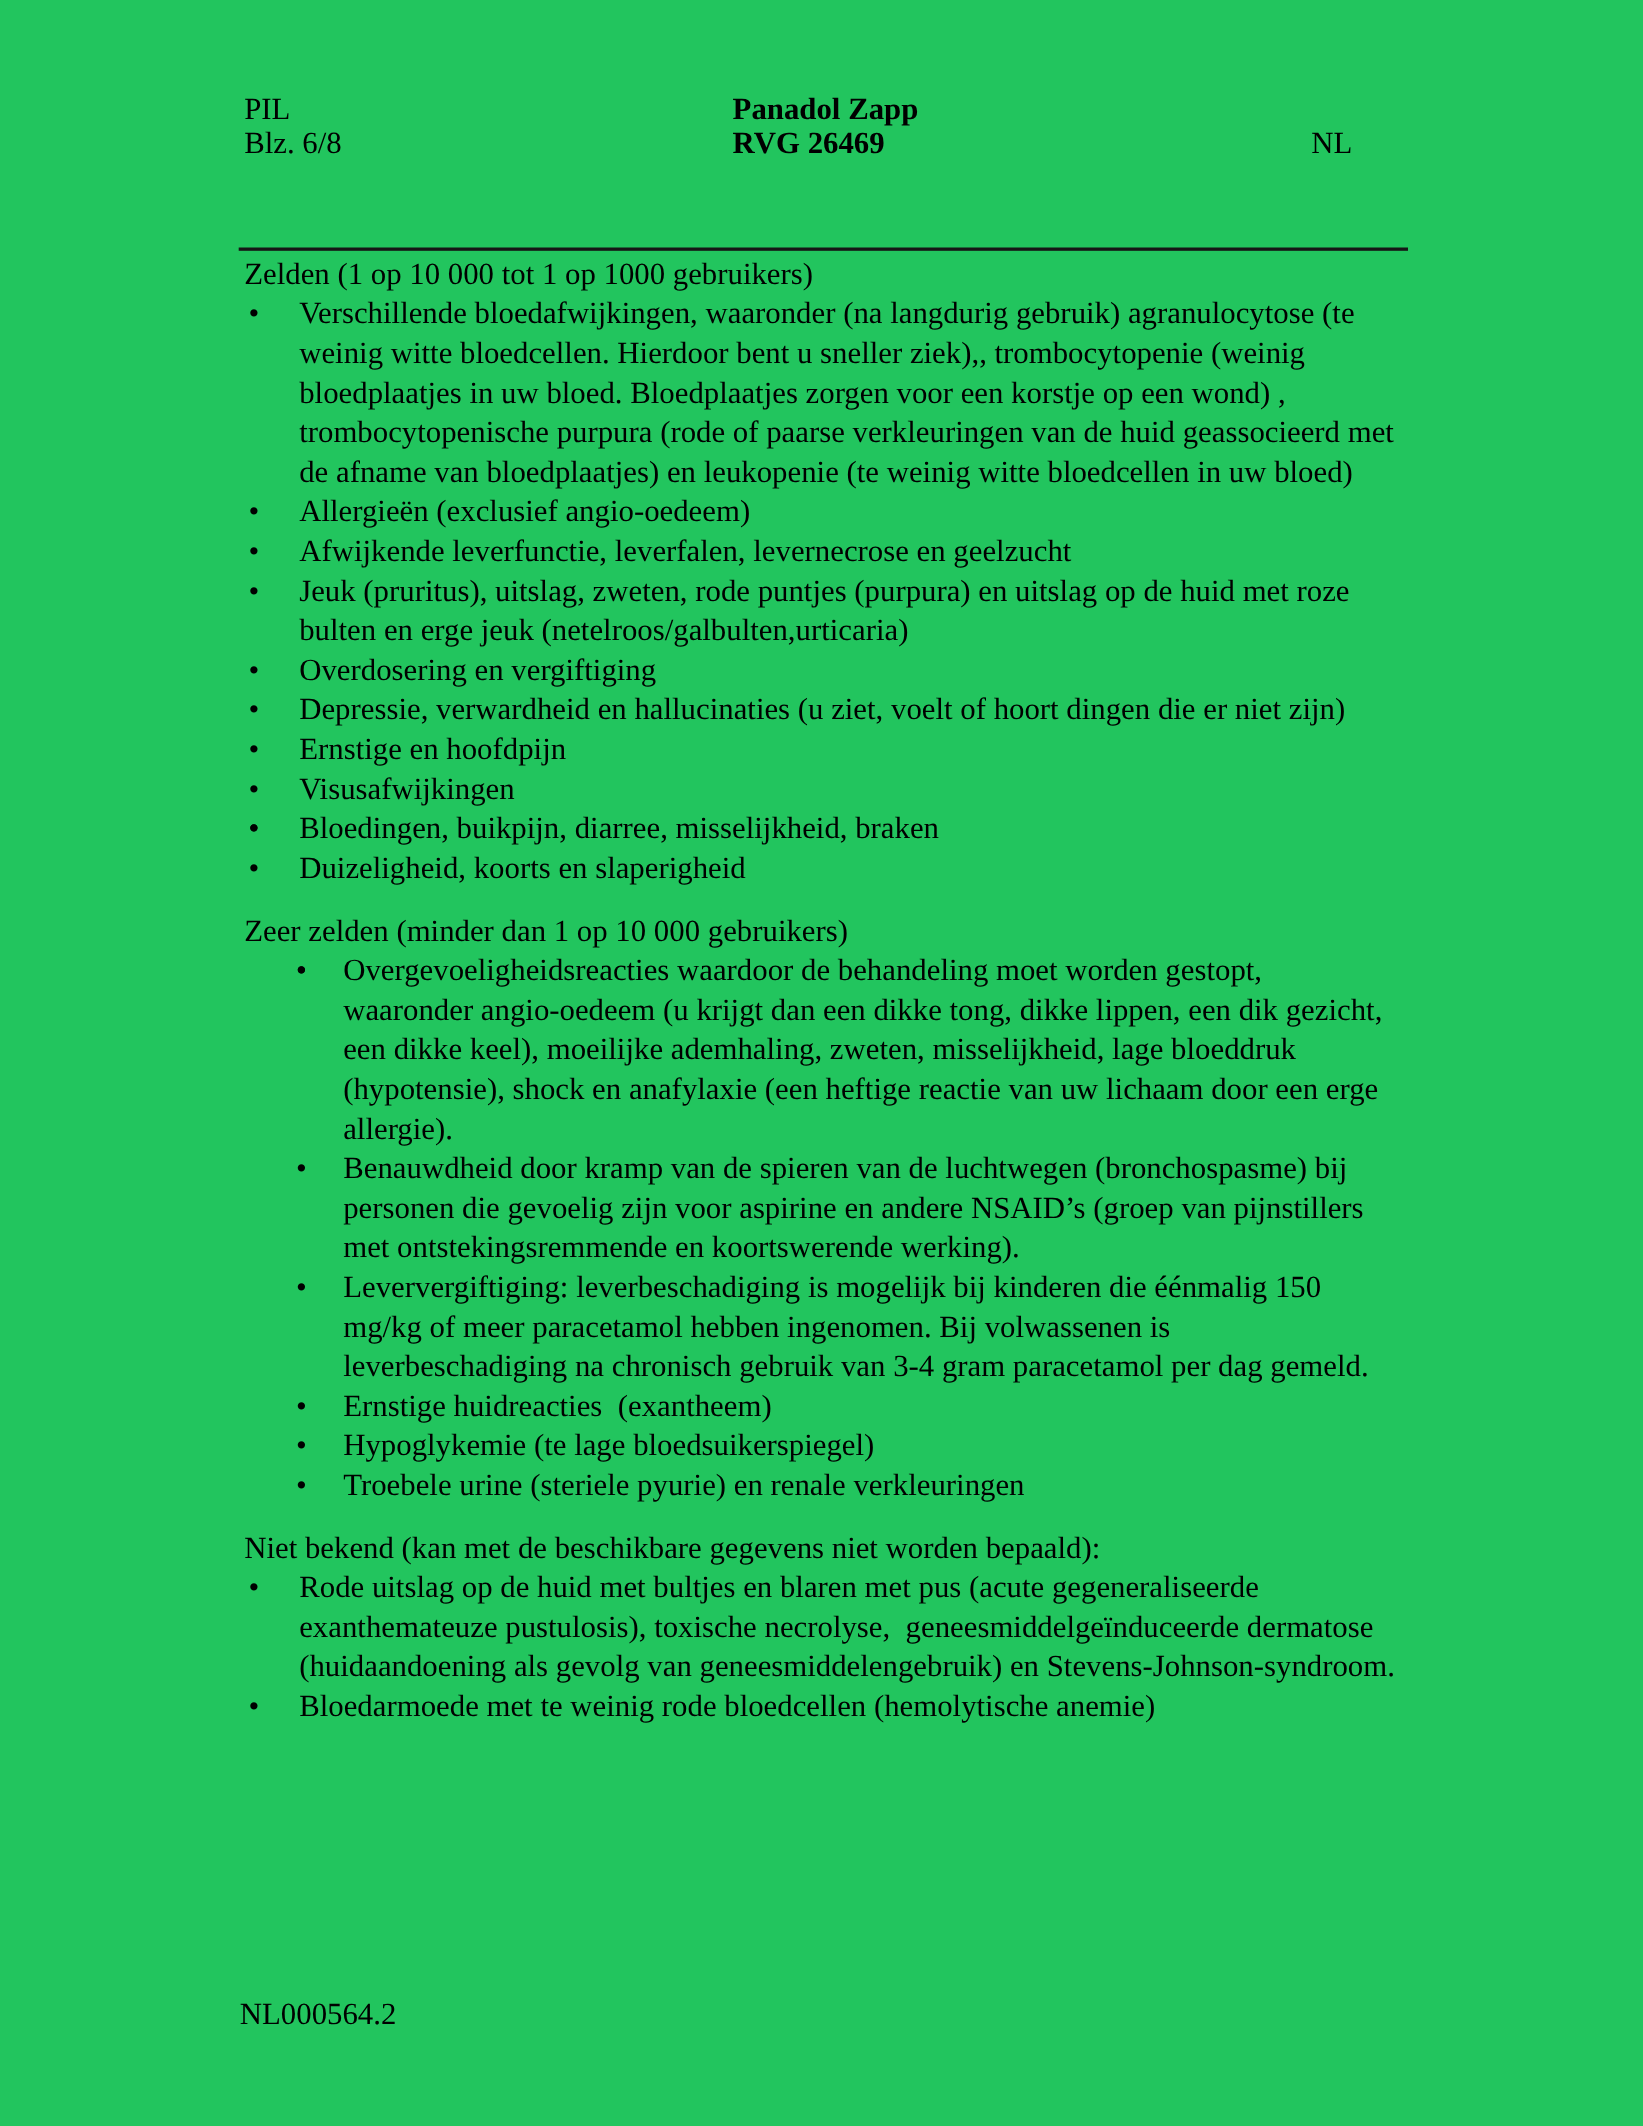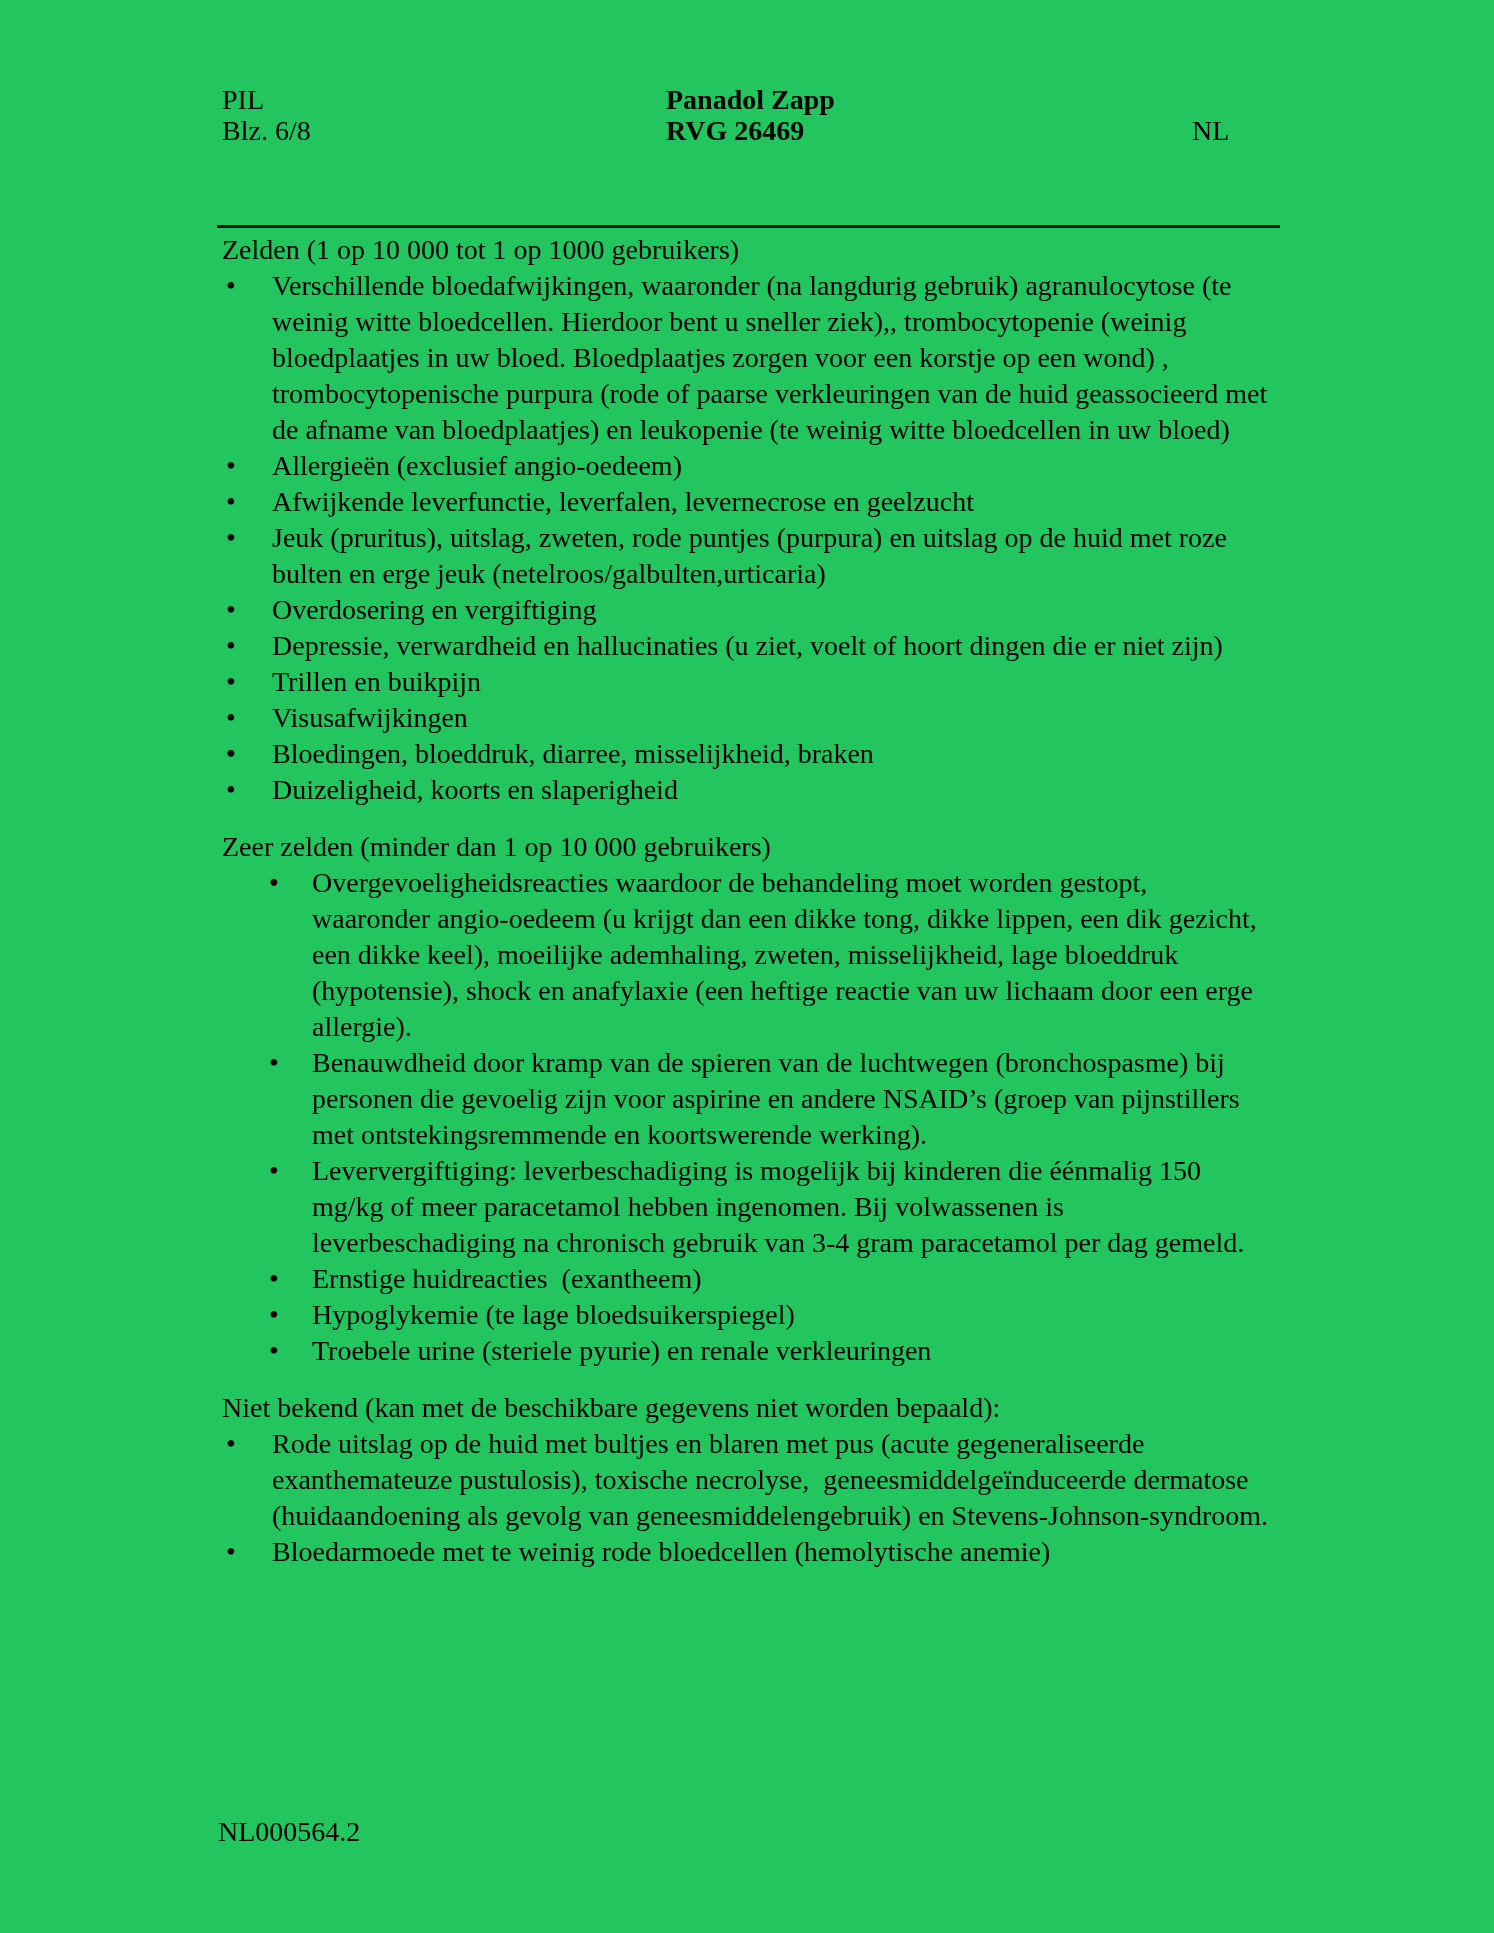--- a/index.html
+++ b/index.html
@@ -122,24 +122,24 @@
   <div class="content">
 
     <h2 class="sec-heading">Zelden (1 op 10 000 tot 1 op 1000 gebruikers)</h2>
     <ul class="blist lvl1">
       <li><span class="dot">•</span><span class="itm">Verschillende bloedafwijkingen, waaronder (na langdurig gebruik) agranulocytose (te weinig witte bloedcellen. Hierdoor bent u sneller ziek),, trombocytopenie (weinig bloedplaatjes in uw bloed. Bloedplaatjes zorgen voor een korstje op een wond) , trombocytopenische purpura (rode of paarse verkleuringen van de huid geassocieerd met de afname van bloedplaatjes) en leukopenie (te weinig witte bloedcellen in uw bloed)</span></li>
       <li><span class="dot">•</span><span class="itm">Allergieën (exclusief angio-oedeem)</span></li>
       <li><span class="dot">•</span><span class="itm">Afwijkende leverfunctie, leverfalen, levernecrose en geelzucht</span></li>
       <li><span class="dot">•</span><span class="itm">Jeuk (pruritus), uitslag, zweten, rode puntjes (purpura) en uitslag op de huid met roze bulten en erge jeuk (netelroos/galbulten,urticaria)</span></li>
       <li><span class="dot">•</span><span class="itm">Overdosering en vergiftiging</span></li>
       <li><span class="dot">•</span><span class="itm">Depressie, verwardheid en hallucinaties (u ziet, voelt of hoort dingen die er niet zijn)</span></li>
-      <li><span class="dot">•</span><span class="itm">Trillen en buikpijn</span></li>
+      <li><span class="dot">•</span><span class="itm">Ernstige en hoofdpijn</span></li>
       <li><span class="dot">•</span><span class="itm">Visusafwijkingen</span></li>
       <li><span class="dot">•</span></li>
-      <li><span class="dot">•</span><span class="itm">Bloedingen, bloeddruk, diarree, misselijkheid, braken</span></li>
+      <li><span class="dot">•</span><span class="itm">Bloedingen, buikpijn, diarree, misselijkheid, braken</span></li>
       <li><span class="dot">•</span><span class="itm">Duizeligheid, koorts en slaperigheid</span></li>
     </ul>
 
     <h2 class="sec-heading gap">Zeer zelden (minder dan 1 op 10 000 gebruikers)</h2>
     <ul class="blist lvl2">
       <li><span class="dot">•</span></li>
       <li><span class="dot">•</span><span class="itm">Overgevoeligheidsreacties waardoor de behandeling moet worden gestopt, waaronder angio-oedeem (u krijgt dan een dikke tong, dikke lippen, een dik gezicht, een dikke keel), moeilijke ademhaling, zweten, misselijkheid, lage bloeddruk (hypotensie), shock en anafylaxie (een heftige reactie van uw lichaam door een erge allergie).</span></li>
       <li><span class="dot">•</span><span class="itm">Benauwdheid door kramp van de spieren van de luchtwegen (bronchospasme) bij personen die gevoelig zijn voor aspirine en andere NSAID’s (groep van pijnstillers met ontstekingsremmende en koortswerende werking).</span></li>
       <li><span class="dot">•</span><span class="itm">Leververgiftiging: leverbeschadiging is mogelijk bij kinderen die éénmalig 150 mg/kg of meer paracetamol hebben ingenomen. Bij volwassenen is leverbeschadiging na chronisch gebruik van 3-4 gram paracetamol per dag gemeld.</span></li>
       <li><span class="dot">•</span><span class="itm">Ernstige huidreacties  (exantheem)</span></li>

